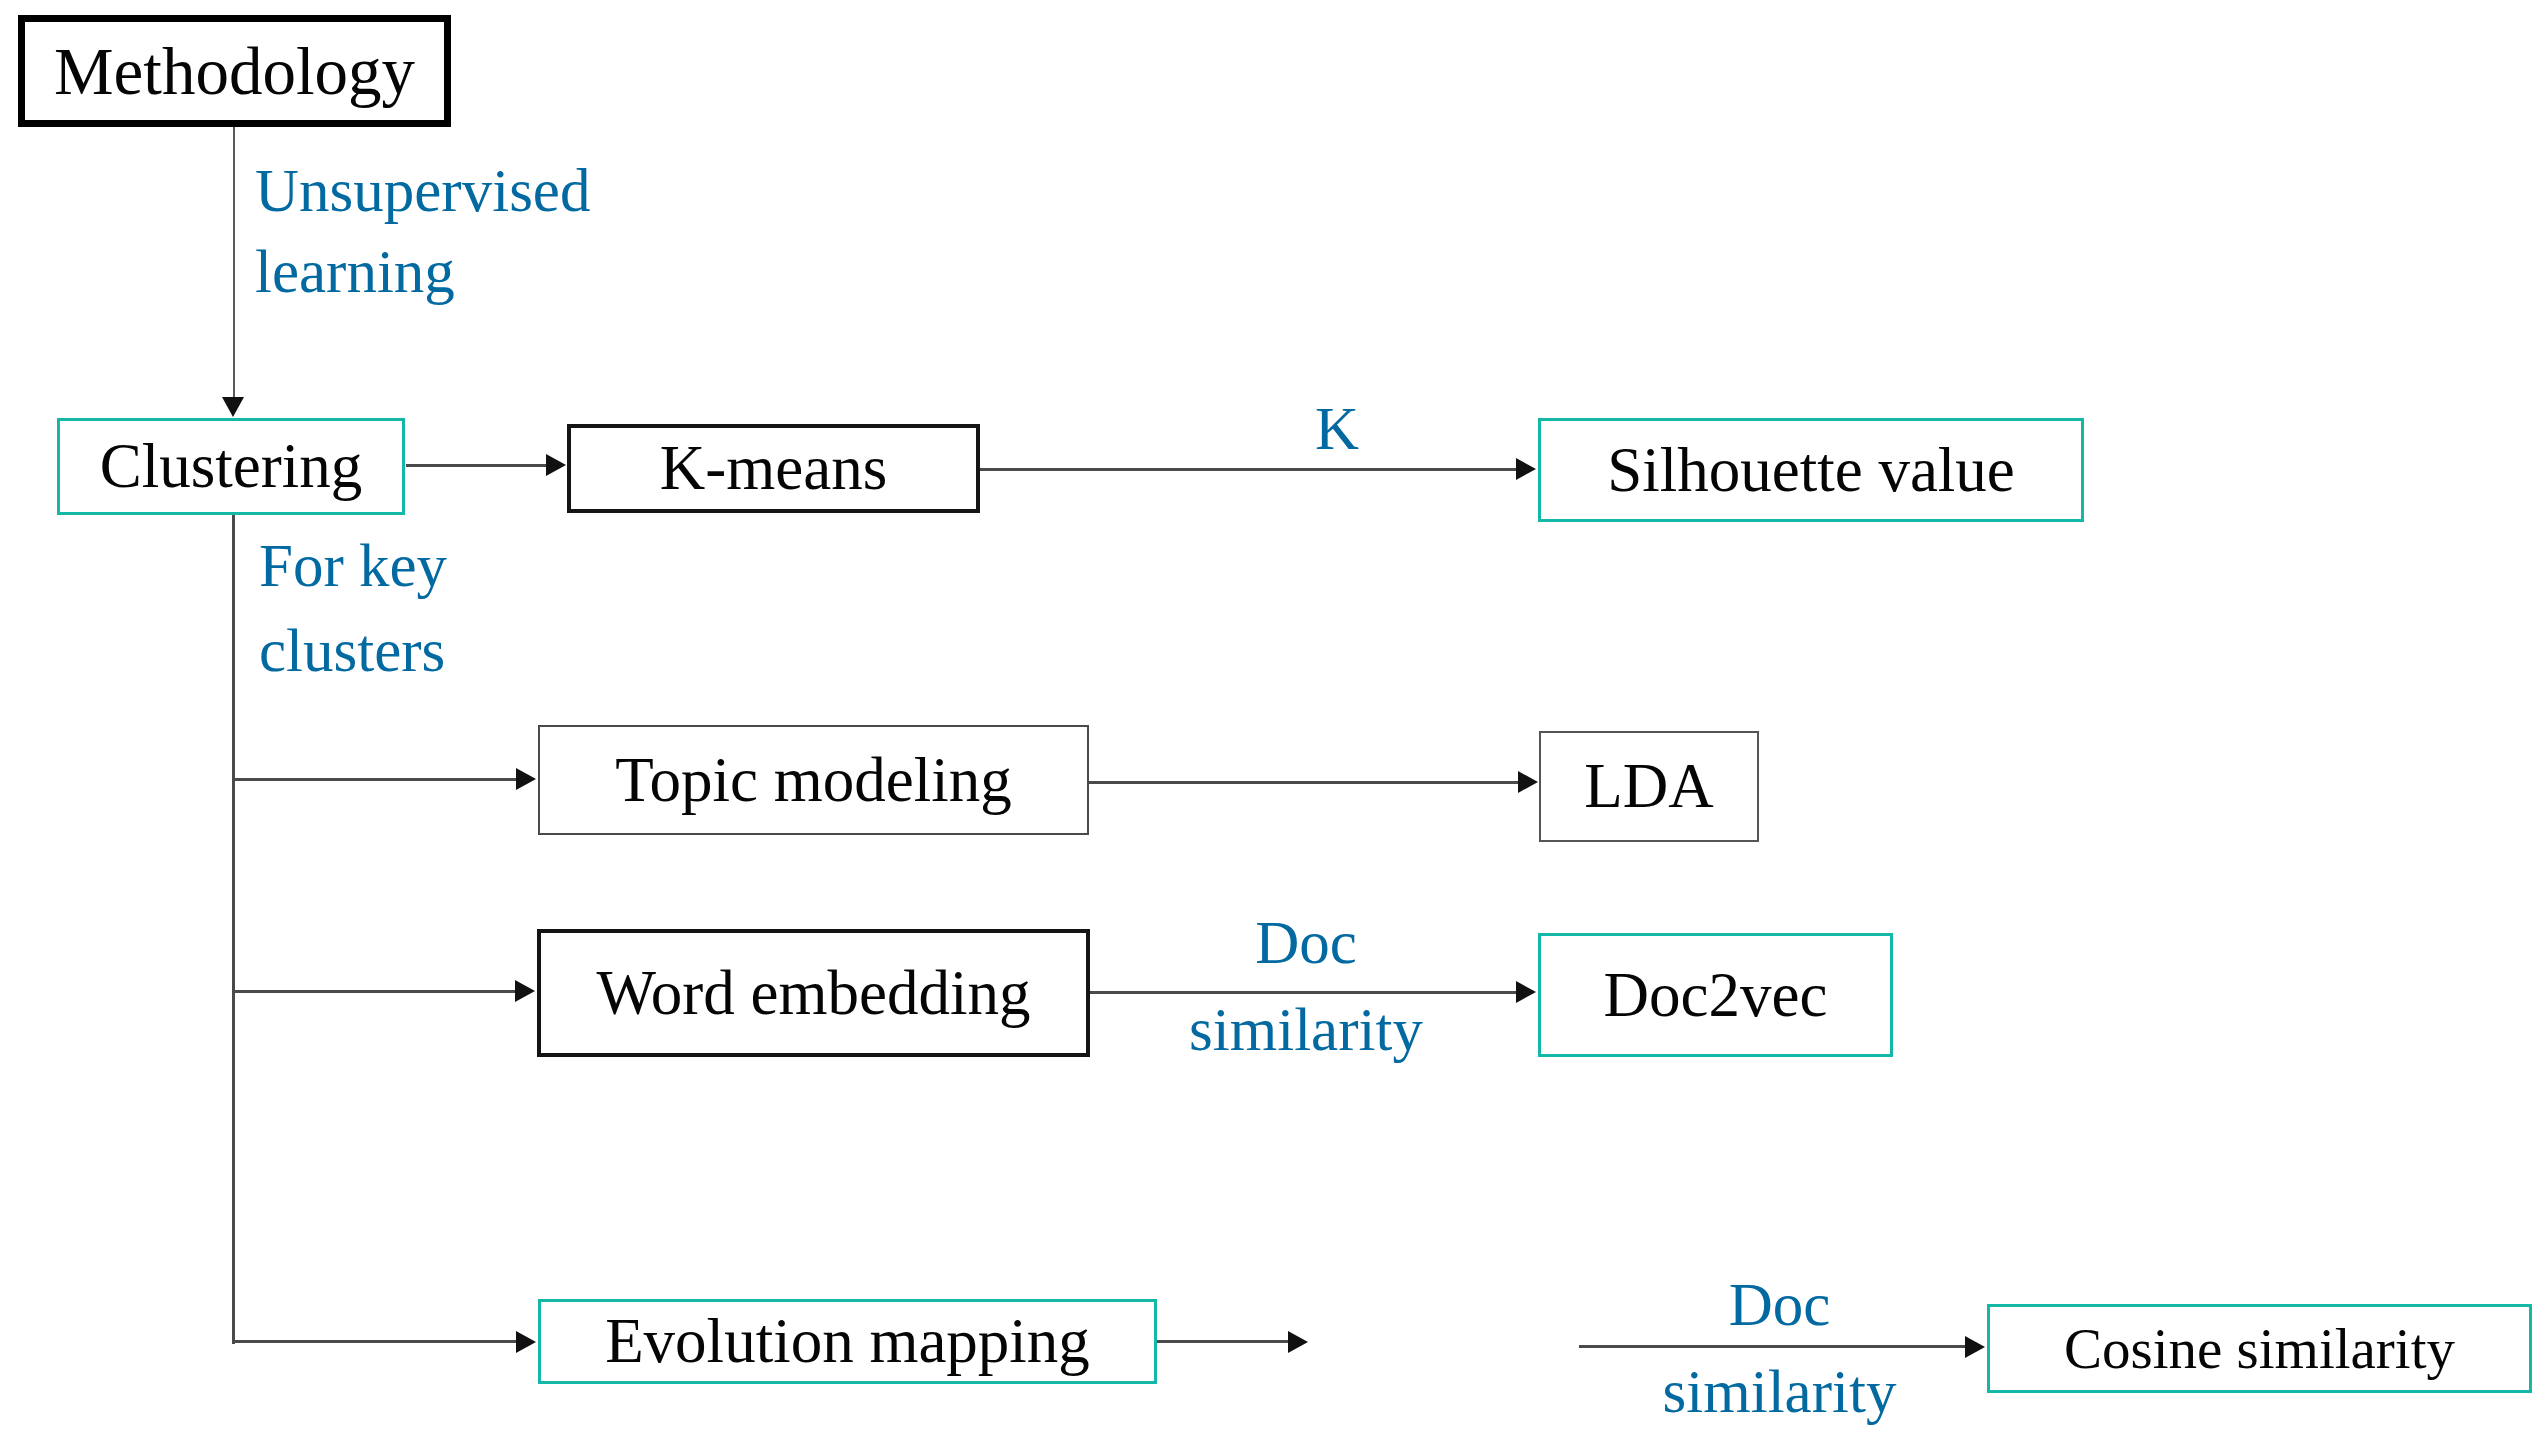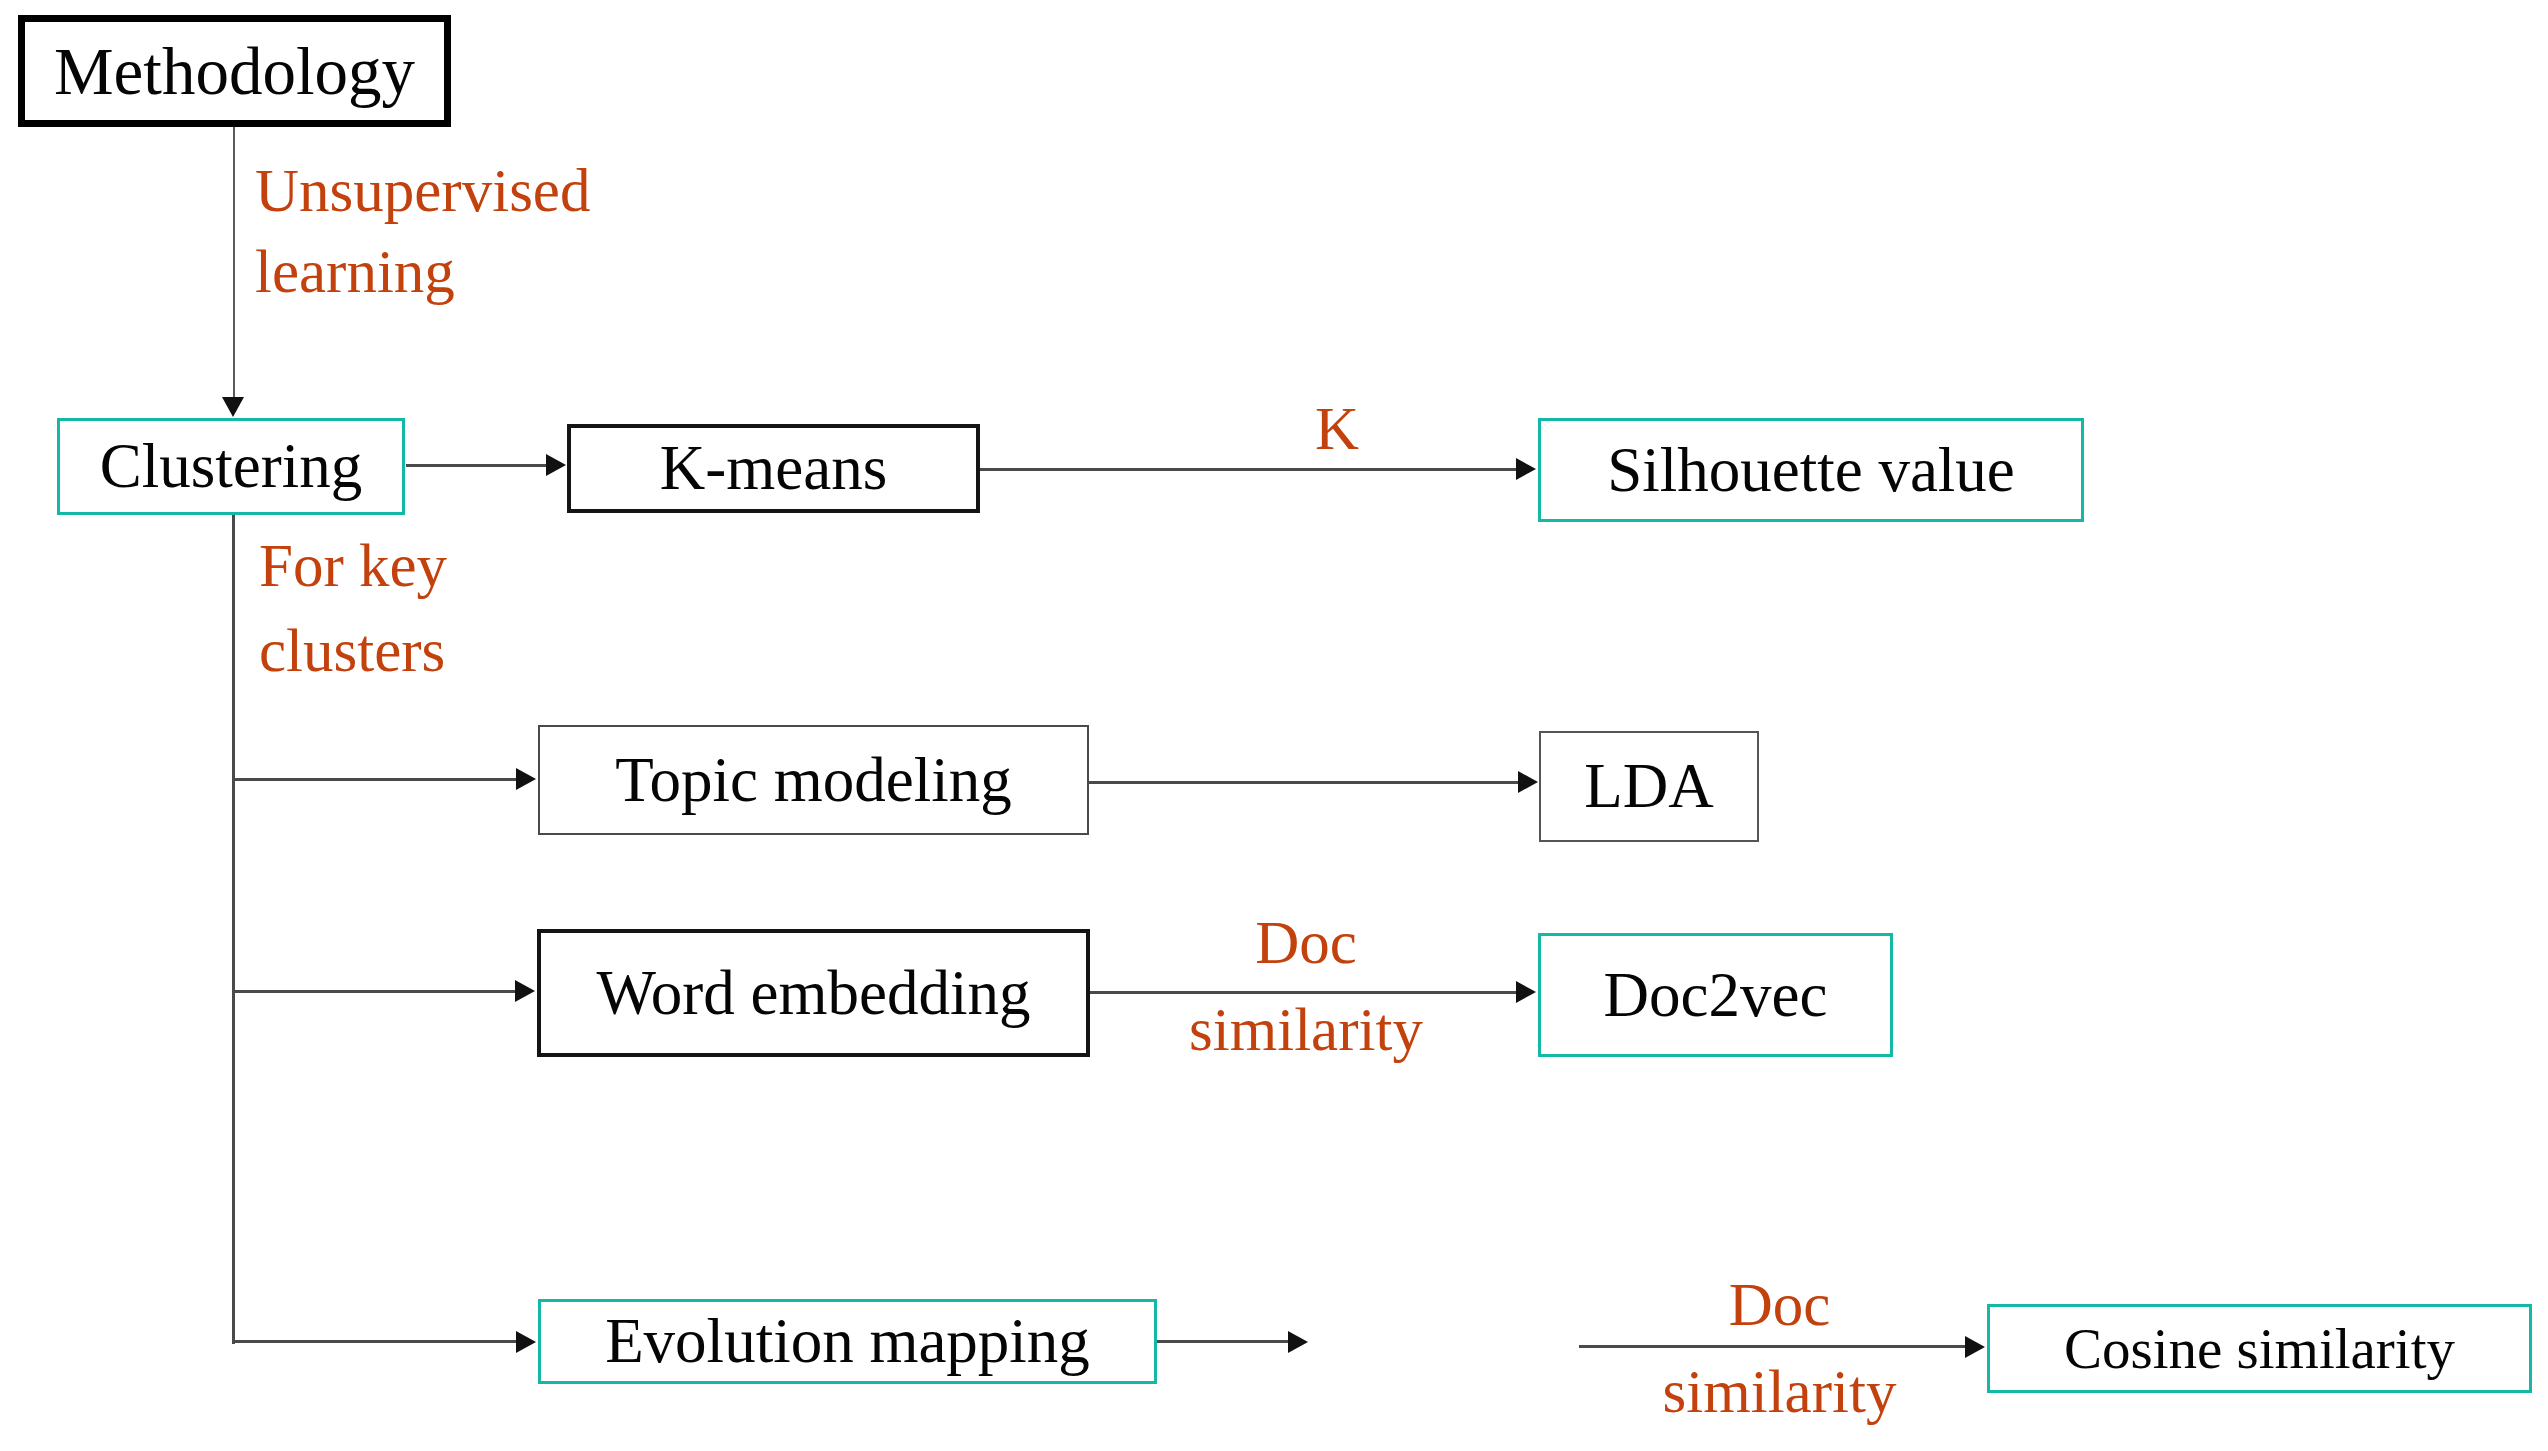--- a/index.html
+++ b/index.html
@@ -39,21 +39,21 @@
   .ah-down {
     position: absolute; width: 0; height: 0;
     border-left: 11px solid transparent;
     border-right: 11px solid transparent;
     border-top: 20px solid #111111;
   }
   .lbl {
     position: absolute;
     font-size: 61px;
     line-height: 81px;
-    color: #c2410c;
+    color: #0369a1;
     white-space: nowrap;
   }
   .lbl.center { text-align: center; }
 </style>
 </head>
 <body>
 
 <div class="canvas">
 
   <div class="vline" style="left:233px; top:125px; width:2px; height:275px; background:#5a5a5a;"></div>

